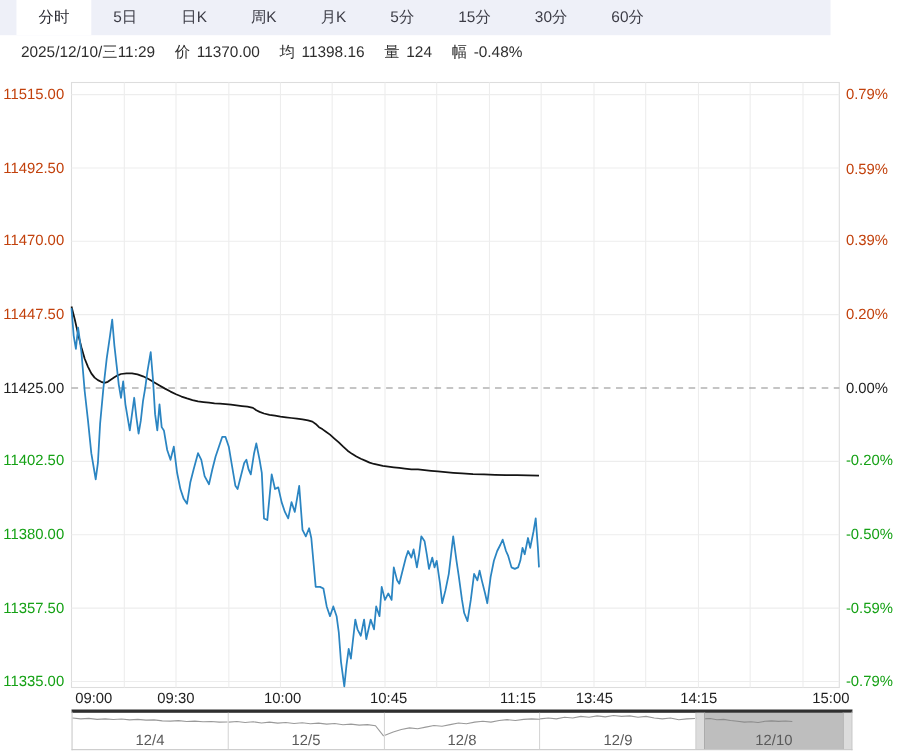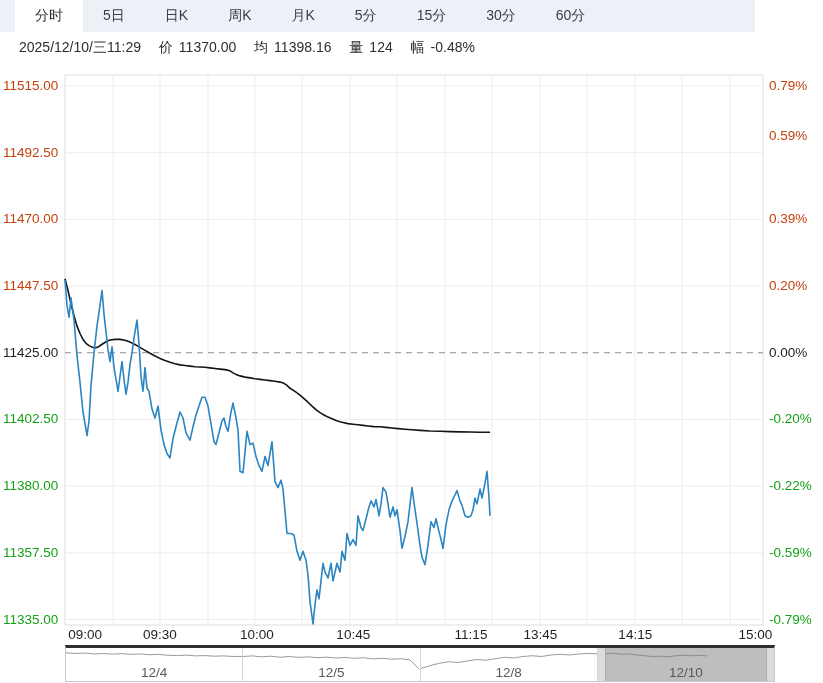--- a/index.html
+++ b/index.html
@@ -87,31 +87,31 @@
       <line x1="65" y1="552.8125" x2="763" y2="552.8125" stroke-width="1" stroke="#ededed"></line>
       <line x1="65" y1="619.5" x2="763" y2="619.5" stroke-width="1" stroke="#ededed"></line>
       <polyline points="65.0,278.7 68.0,290.5 71.0,303.8 74.0,315.7 77.0,326.1 80.0,333.5 83.0,339.4 86.0,343.3 89.0,345.6 92.0,347.1 95.0,348.0 98.0,347.1 101.0,345.0 104.0,343.0 107.0,341.2 110.0,340.0 115.0,339.4 120.0,339.4 125.0,340.3 130.0,342.1 135.0,344.5 140.0,347.4 145.0,350.4 150.0,353.3 155.0,356.0 160.0,358.4 165.0,360.5 170.0,362.2 175.0,363.7 180.0,364.9 185.0,365.5 190.0,366.1 195.0,366.7 200.0,367.0 205.0,367.3 210.0,367.9 215.0,368.5 220.0,369.1 225.0,369.6 230.0,370.8 233.0,372.9 236.0,374.4 240.0,375.9 245.0,377.1 250.0,377.9 255.0,378.8 260.0,379.4 265.0,380.0 270.0,380.6 275.0,381.2 280.0,382.1 284.0,383.3 287.0,385.4 290.0,388.3 293.0,390.1 296.0,392.2 300.0,395.1 304.0,398.7 308.0,402.2 312.0,406.1 316.0,409.7 320.0,412.6 324.0,415.0 328.0,417.1 332.0,418.8 336.0,420.6 340.0,421.8 344.0,422.7 348.0,423.6 353.0,424.2 358.0,424.8 363.0,425.4 368.0,426.0 374.0,426.6 380.0,426.8 386.0,427.4 392.0,428.0 398.0,428.6 405.0,429.2 412.0,429.8 420.0,430.4 430.0,431.0 440.0,431.3 450.0,431.6 460.0,431.9 470.0,432.0 480.0,432.2 490.0,432.3" fill="none" stroke="#141414" stroke-width="1.6" stroke-linejoin="round"></polyline>
       <polyline points="65.0,280.1 67.0,305.3 69.0,317.2 71.0,297.9 74.0,320.1 77.0,355.7 80.0,382.4 83.0,412.0 87.0,435.7 89.0,420.9 91.0,385.4 94.0,352.8 97.0,326.1 100.0,305.3 102.0,290.5 104.0,314.2 106.0,332.0 108.0,349.8 110.0,361.6 112.0,346.8 114.0,367.6 116.0,379.4 118.0,391.3 120.0,376.5 122.0,361.6 124.0,379.4 126.0,394.2 128.0,382.4 130.0,364.6 132.0,352.8 134.0,337.9 137.0,320.1 139.0,343.9 141.0,376.5 143.0,391.3 145.0,367.6 147.0,388.3 149.0,391.3 152.0,409.1 155.0,418.0 158.0,406.1 161.0,429.8 164.0,444.6 167.0,453.5 170.0,458.0 173.0,438.7 176.0,426.8 180.0,412.0 183.0,418.0 186.0,432.8 190.0,440.2 193.0,426.8 196.0,415.0 199.0,406.1 202.0,397.2 205.0,397.2 208.0,406.1 211.0,423.9 214.0,441.7 216.0,444.6 219.0,432.8 222.0,420.9 224.0,418.0 226.0,426.8 228.0,431.3 231.0,412.0 233.0,403.1 236.0,418.0 238.0,429.8 240.0,471.3 243.0,472.8 247.0,431.3 250.0,444.6 253.0,443.1 256.0,456.5 259.0,465.4 262.0,471.3 265.0,456.5 268.0,465.4 272.0,441.7 275.0,481.7 278.0,487.6 281.0,480.2 283.0,489.1 287.0,533.5 291.0,533.5 294.0,535.0 297.0,551.3 300.0,560.2 303.0,551.3 306.0,560.2 308.0,575.0 310.0,601.7 313.0,623.9 315.0,604.7 317.0,589.9 319.0,598.8 323.0,563.2 325.0,572.1 328.0,578.0 331.0,563.2 333.0,581.0 337.0,563.2 340.0,572.1 342.0,551.3 345.0,560.2 347.0,533.5 350.0,545.4 353.0,539.5 356.0,545.4 358.0,515.8 361.0,527.6 363.0,530.6 366.0,518.7 369.0,506.9 371.0,500.9 374.0,506.9 376.0,499.5 379.0,515.8 381.0,503.9 383.0,487.6 386.0,492.1 388.0,503.9 390.0,517.2 393.0,506.9 395.0,515.8 397.0,509.8 400.0,530.6 402.0,548.4 405.0,536.5 408.0,521.7 412.0,487.6 415.0,509.8 417.0,523.2 420.0,545.4 422.0,557.3 425.0,564.7 428.0,545.4 431.0,521.7 434.0,527.6 436.0,518.7 438.0,527.6 441.0,539.5 443.0,548.4 446.0,524.7 449.0,509.8 452.0,500.9 455.0,495.0 457.0,490.6 460.0,500.9 462.0,505.4 465.0,515.8 468.0,517.2 471.0,515.8 473.0,509.8 475.0,498.0 477.0,503.9 480.0,489.1 482.0,498.0 485.0,483.2 487.0,471.3 489.0,498.0 490.0,515.8" fill="none" stroke="#2b85c2" stroke-width="1.6" stroke-linejoin="round"></polyline>
     </svg>
 
   <div id="labels">
       <div class="axis-label left up" style="top: 78px;">11515.00</div>
       <div class="axis-label right up" style="top: 78px;">0.79%</div>
       <div class="axis-label left up" style="top: 144.688px;">11492.50</div>
-      <div class="axis-label right up" style="top: 128px;">0.59%</div>
+      <div class="axis-label right up" style="top: 146px;">0.59%</div>
       <div class="axis-label left up" style="top: 211.375px;">11470.00</div>
       <div class="axis-label right up" style="top: 211.375px;">0.39%</div>
       <div class="axis-label left up" style="top: 278.062px;">11447.50</div>
       <div class="axis-label right up" style="top: 278.062px;">0.20%</div>
       <div class="axis-label left flat" style="top: 344.75px;">11425.00</div>
       <div class="axis-label right flat" style="top: 344.75px;">0.00%</div>
       <div class="axis-label left down" style="top: 411.438px;">11402.50</div>
       <div class="axis-label right down" style="top: 411.438px;">-0.20%</div>
       <div class="axis-label left down" style="top: 478.125px;">11380.00</div>
-      <div class="axis-label right down" style="top: 478.125px;">-0.22%</div>
+      <div class="axis-label right down" style="top: 478.125px;">-0.50%</div>
       <div class="axis-label left down" style="top: 544.812px;">11357.50</div>
       <div class="axis-label right down" style="top: 544.812px;">-0.59%</div>
       <div class="axis-label left down" style="top: 611.5px;">11335.00</div>
       <div class="axis-label right down" style="top: 611.5px;">-0.79%</div>
       <div class="time-label" style="left: 85.242px;">09:00</div>
       <div class="time-label" style="left: 159.928px;">09:30</div>
       <div class="time-label" style="left: 256.95px;">10:00</div>
       <div class="time-label" style="left: 353.274px;">10:45</div>
       <div class="time-label" style="left: 471px;">11:15</div>
       <div class="time-label" style="left: 540.338px;">13:45</div>
@@ -133,20 +133,26 @@
         <div class="nav-label">12/5</div>
       </div>
       <div class="nav-seg">
         <svg class="nav-spark" viewBox="0 0 100 20" preserveAspectRatio="none">
           <polyline points="0.0,26.0 5.3,22.0 10.5,19.0 15.8,17.0 21.1,18.0 26.3,16.0 31.6,14.0 36.8,15.0 42.1,13.0 47.4,11.0 52.6,12.0 57.9,10.0 63.2,9.0 68.4,10.0 73.7,8.0 78.9,7.0 84.2,8.0 89.5,6.6 94.7,6.0 100.0,6.4" fill="none" stroke="#9a9a9a" stroke-width="1" vector-effect="non-scaling-stroke"></polyline>
         </svg>
         <div class="nav-label">12/8</div>
       </div>
       <div class="nav-seg">
         <svg class="nav-spark" viewBox="0 0 100 20" preserveAspectRatio="none">
+          <polyline points="0.0,6.0 5.3,5.0 10.5,6.0 15.8,4.0 21.1,5.0 26.3,3.0 31.6,4.0 36.8,2.4 42.1,3.6 47.4,2.0 52.6,3.0 57.9,2.4 63.2,4.0 68.4,3.0 73.7,5.0 78.9,6.0 84.2,5.0 89.5,7.0 94.7,6.0 100.0,5.6" fill="none" stroke="#9a9a9a" stroke-width="1" vector-effect="non-scaling-stroke"></polyline>
+        </svg>
+        <div class="nav-label">12/9</div>
+      </div>
+      <div class="nav-seg">
+        <svg class="nav-spark" viewBox="0 0 100 20" preserveAspectRatio="none">
           <polyline points="0.0,5.0 4.4,6.0 8.9,5.6 13.3,7.0 17.7,6.6 22.1,8.0 26.6,9.0 31.0,10.0 35.4,9.6 39.9,10.4 44.3,9.0 48.7,8.4 53.1,9.0 57.6,8.6 62.0,9.2" fill="none" stroke="#9a9a9a" stroke-width="1" vector-effect="non-scaling-stroke"></polyline>
         </svg>
         <div class="nav-label">12/10</div>
         <div class="nav-overlay"></div>
         <div class="nav-handle left"></div>
         <div class="nav-handle right"></div>
       </div>
     </div>
 
 </div>

